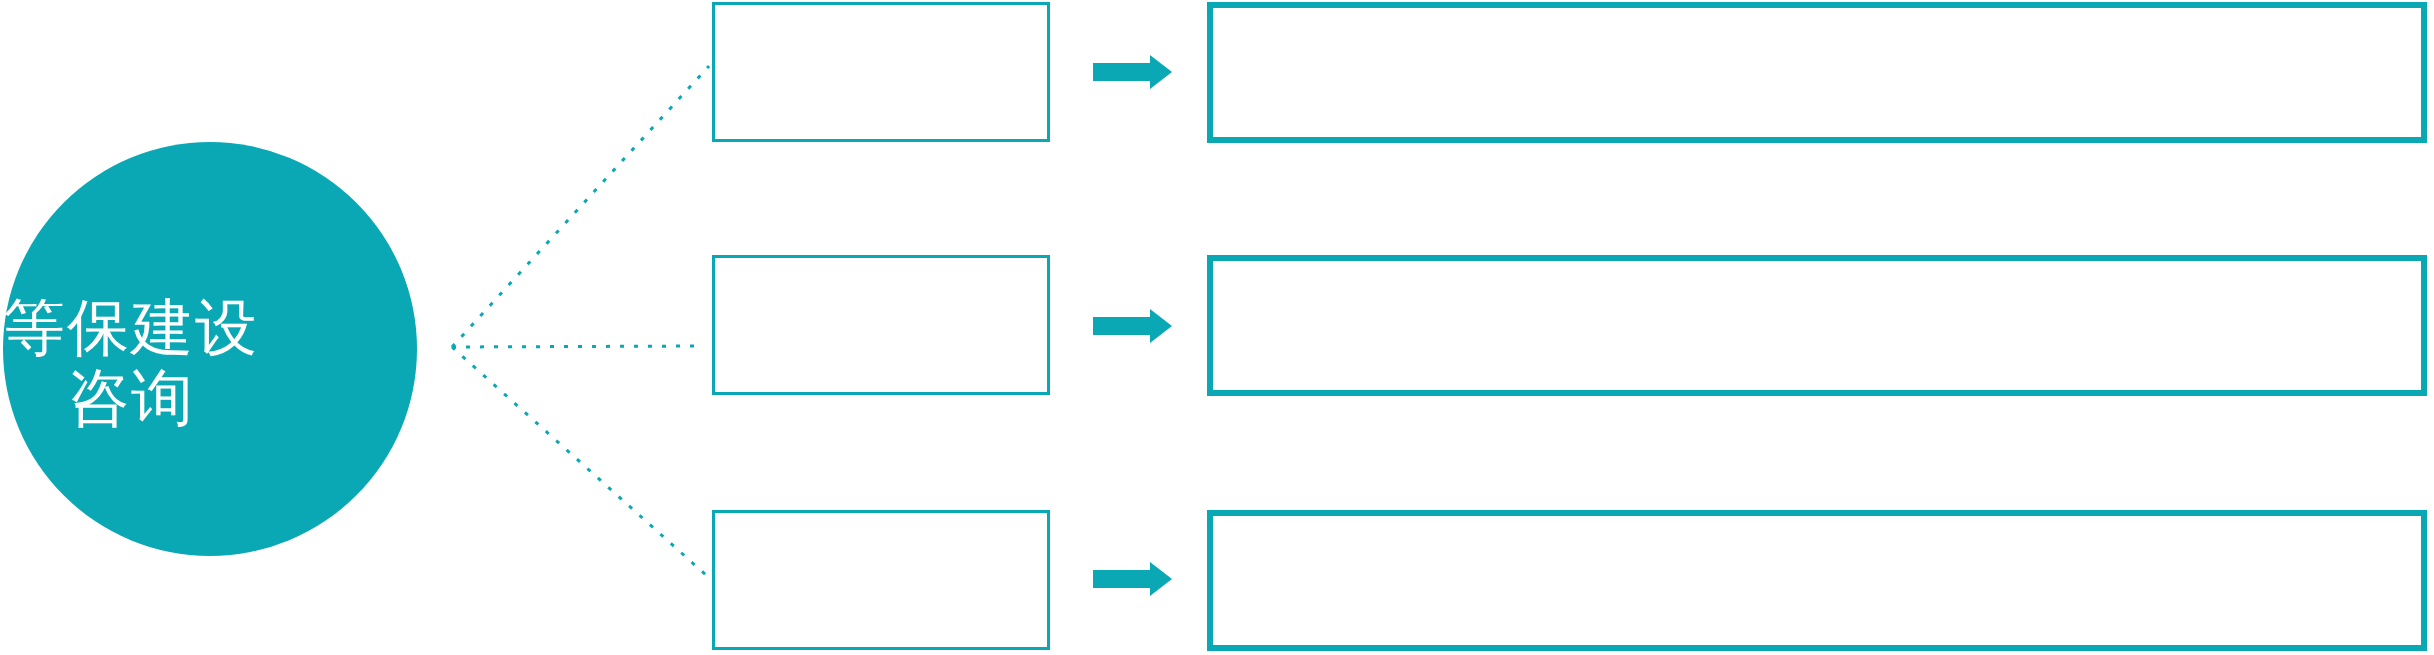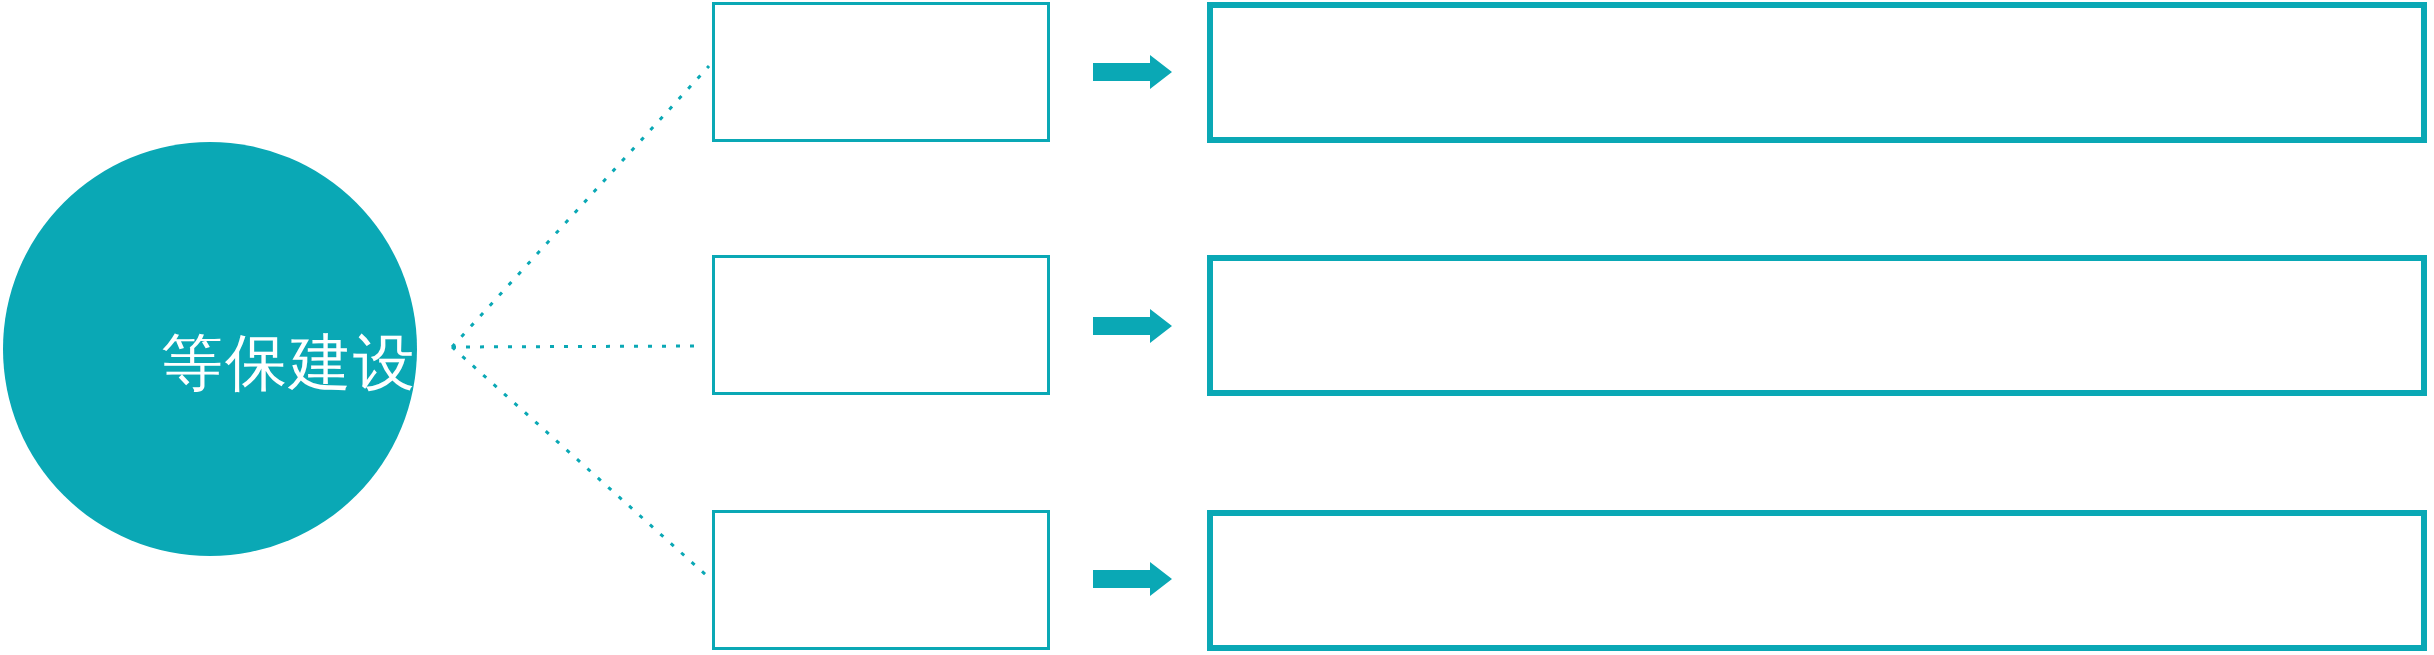--- a/index.html
+++ b/index.html
@@ -11,21 +11,21 @@
     background:var(--bg);
     overflow:hidden;
     font-family:"Liberation Sans","DejaVu Sans",sans-serif;
   }
   .root-circle {
     position:absolute;
     left:3px; top:142px;
     width:414px; height:414px;
     border-radius:50%;
     background:var(--accent);
-    display:flex; align-items:center; justify-content:flex-end;
+    display:flex; align-items:center; justify-content:flex-start;
   }
   .root-circle .label {
     color:var(--circle-text);
     font-size:62px;
     font-weight:300;
     line-height:70px;
     text-align:center;
     letter-spacing:2px;
     transform:translateY(14px);
   }
@@ -53,20 +53,21 @@
   .row3 { top:510px; }
 </style>
 </head>
 <body>
 
 <div class="canvas">
 
   <div class="root-circle">
     <div class="label">
       <span>等保建设</span><br>
+      <span>咨询</span>
     </div>
   </div>
 
   <svg class="connector-layer" viewBox="0 0 2434 655" xmlns="http://www.w3.org/2000/svg">
 
     <g stroke="var(--accent)" stroke-width="3" fill="none" stroke-dasharray="4 10">
       <line x1="452" y1="347" x2="709" y2="66"></line>
       <line x1="452" y1="347" x2="703" y2="346"></line>
       <line x1="452" y1="347" x2="706" y2="575"></line>
     </g>

